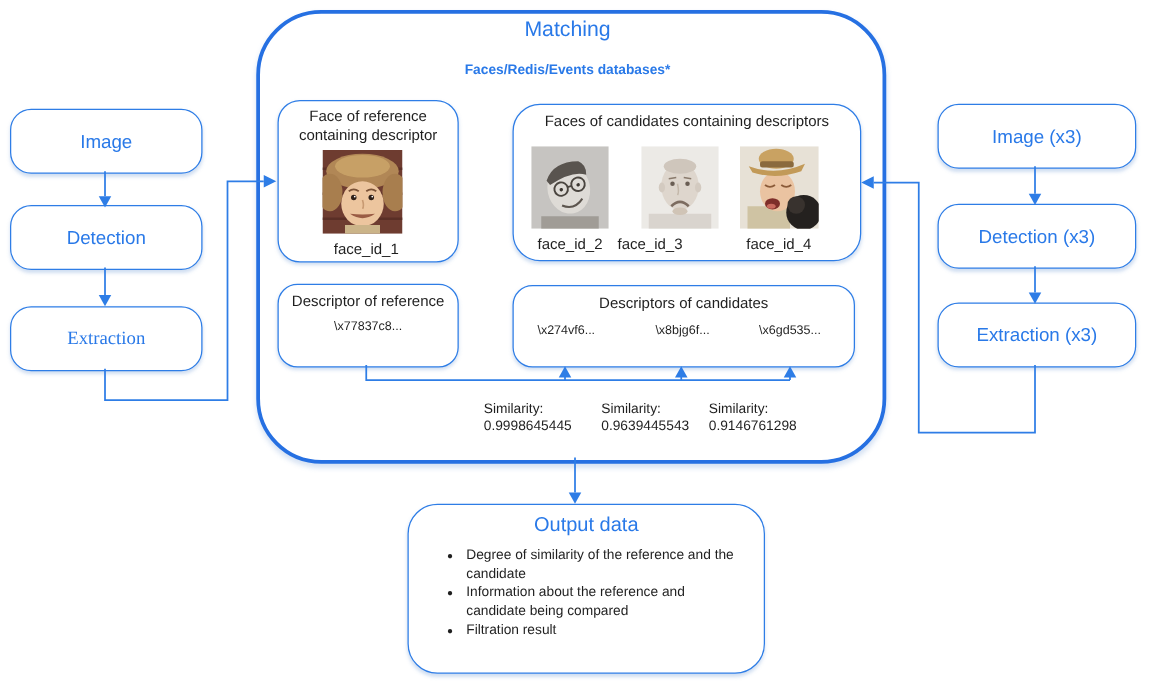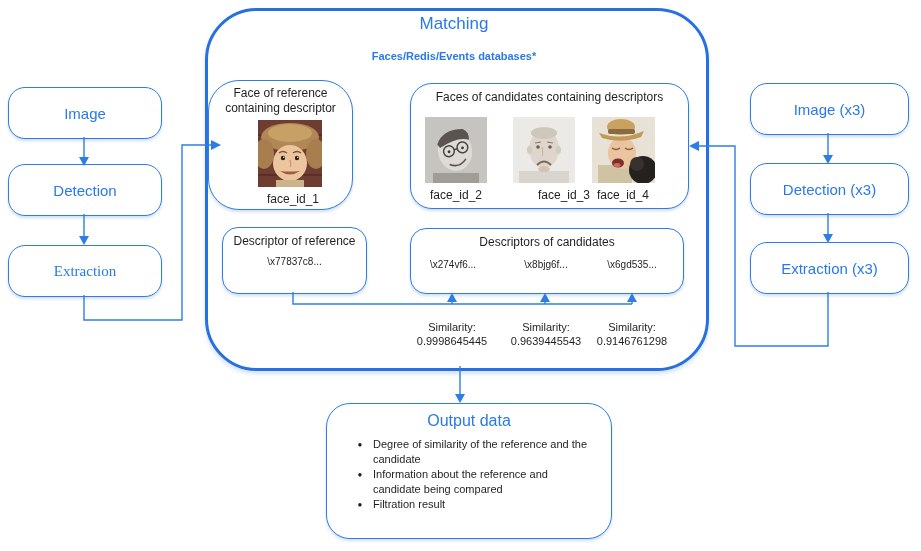--- a/index.html
+++ b/index.html
@@ -31,21 +31,21 @@
   .db-note{
     position:absolute;left:205px;top:50px;width:498px;text-align:center;
     color:#2979e8;font-size:11px;font-weight:bold;z-index:2;
   }
   .box-title{color:#1f1f1f;font-size:12px;text-align:center;line-height:15px;}
   .face-id{position:absolute;color:#1f1f1f;font-size:12px;text-align:center;transform:translateX(-50%);z-index:3;}
   .face-img{position:absolute;z-index:3;}
   .desc-val{color:#1f1f1f;font-size:10px;white-space:nowrap;}
   .sim-block{
     position:absolute;width:130px;transform:translateX(-50%);
-    text-align:center;color:#1f1f1f;font-size:11px;line-height:14px;z-index:2;
+    text-align:left;color:#1f1f1f;font-size:11px;line-height:14px;z-index:2;
   }
   .output-box{
     position:absolute;left:326px;top:403px;width:284px;height:134px;
     border:1.6px solid #2e7de6;border-radius:24px;background:#fff;
     box-shadow:0 2px 3px rgba(120,160,215,0.35);z-index:2;
   }
   .output-title{color:#2979e8;font-size:16px;text-align:center;margin-top:8px;}
   .bullets{margin-top:7px;padding:0 16px 0 20px;}
   .bullet-row{display:flex;color:#1f1f1f;font-size:11px;line-height:15px;}
   .bullet-dot{width:26px;text-align:center;font-size:8px;line-height:15px;flex:none;}
@@ -73,21 +73,21 @@
   <div class="pill" style="left:750px;top:83px;width:157px;height:50px;">
     <span>Image (x3)</span>
   </div>
   <div class="pill" style="left:750px;top:163px;width:157px;height:50px;">
     <span>Detection (x3)</span>
   </div>
   <div class="pill" style="left:750px;top:242px;width:157px;height:50px;align-items:center;">
     <span>Extraction (x3)</span>
   </div>
 
-  <div class="inner-box" style="left:208px;top:80px;width:143px;height:128px;border-radius:31px;">
+  <div class="inner-box" style="left:222px;top:80px;width:143px;height:128px;">
     <div class="box-title" style="margin-top:5px;">
       <div>Face of reference</div>
       <div>containing descriptor</div>
     </div>
   </div>
   <svg class="face-img" style="left:258px;top:120px;" width="64" height="67" viewBox="0 0 64 67">
     <rect width="64" height="67" fill="#6e3c30"></rect>
     <rect y="14" width="64" height="2" fill="#5a2f26"></rect>
     <rect y="34" width="64" height="2" fill="#5a2f26"></rect>
     <rect y="54" width="64" height="2" fill="#5a2f26"></rect>
@@ -135,21 +135,21 @@
     <ellipse cx="16.5" cy="33" rx="2.5" ry="4" fill="#d3cac0"></ellipse>
     <ellipse cx="45.5" cy="33" rx="2.5" ry="4" fill="#d3cac0"></ellipse>
     <circle cx="25" cy="30" r="1.8" fill="#6a5e54"></circle>
     <circle cx="37" cy="30" r="1.8" fill="#6a5e54"></circle>
     <path d="M22,26 L28,25" stroke="#8a7a6c" stroke-width="1.2" fill="none"></path>
     <path d="M34,25 L40,26" stroke="#8a7a6c" stroke-width="1.2" fill="none"></path>
     <path d="M29,30 Q30.5,37 29,39" stroke="#c4b8aa" stroke-width="1.2" fill="none"></path>
     <path d="M24,48 Q31,41 38,48" stroke="#7c6c60" stroke-width="2" fill="none"></path>
     <ellipse cx="31" cy="52" rx="6" ry="3" fill="#d0c4b6"></ellipse>
   </svg>
-  <div class="face-id" style="left:564px;top:188px;">face_id_3</div>
+  <div class="face-id" style="left:520px;top:188px;">face_id_3</div>
 
   <svg class="face-img" style="left:592px;top:117px;" width="63" height="66" viewBox="0 0 63 66">
     <rect width="63" height="66" fill="#e7e1d6"></rect>
     <rect x="6" y="48" width="34" height="18" fill="#cfc3a3"></rect>
     <ellipse cx="30" cy="36" rx="14" ry="16" fill="#eac3a1"></ellipse>
     <ellipse cx="29" cy="10" rx="14" ry="8" fill="#c9a262"></ellipse>
     <path d="M7,16 Q29,24 52,14 L49,20 Q29,27 10,21 Z" fill="#c29a58"></path>
     <rect x="16" y="12" width="27" height="5" fill="#8a6a3e" rx="2"></rect>
     <path d="M20,31 Q24,34 28,31" stroke="#8a5a38" stroke-width="1.5" fill="none"></path>
     <path d="M33,31 Q37,34 41,31" stroke="#8a5a38" stroke-width="1.5" fill="none"></path>

